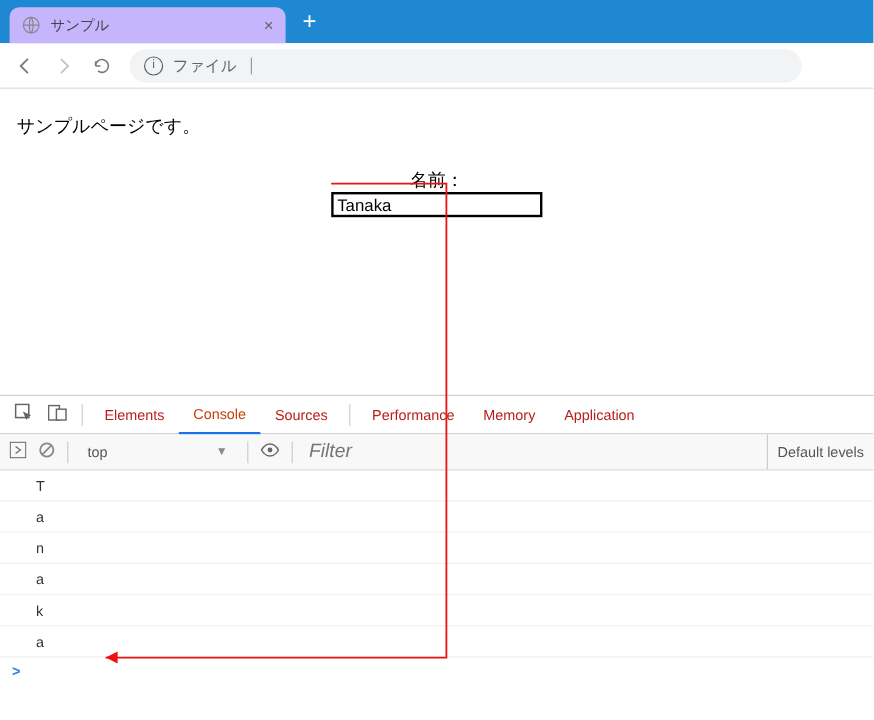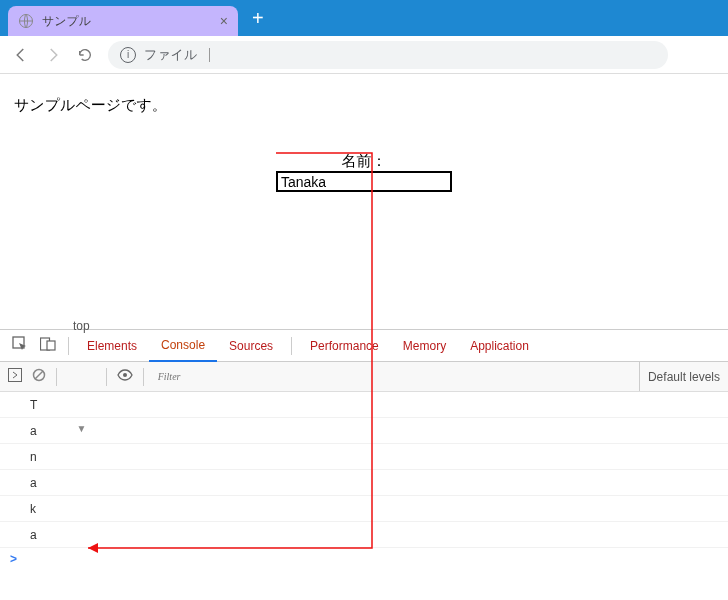--- a/index.html
+++ b/index.html
@@ -16,37 +16,37 @@
     
     .addrbar { height: 38px; border-bottom: 1px solid #ddd; display: flex; align-items: center; gap: 14px; padding: 0 12px; background: #fff; }
     .nav-icon { color: #7a7a7a; display: inline-flex; width: 18px; height: 18px; align-items: center; justify-content: center; }
     .nav-icon.disabled { color: #c2c2c2; }
     .omnibox { flex: 1; display: flex; align-items: center; gap: 8px; background: #f1f3f4; border-radius: 14px; height: 28px; padding: 0 12px; color: #5f6368; font-size: 13px; max-width: 560px; }
     .omnibox .info { width: 16px; height: 16px; border: 1.2px solid #5f6368; border-radius: 50%; display: inline-flex; align-items: center; justify-content: center; font-size: 10px; line-height: 1; }
     .omnibox .caret { border-left: 1px solid #999; height: 14px; margin-left: 4px; }
 
     
     .page { padding: 22px 14px; font-size: 15px; color: #000; font-family: "MS PGothic", Meiryo, sans-serif; }
-    .page .line1 { margin-bottom: 37px; }
+    .page .line1 { margin-bottom: 26px; }
     .page .line2 { display: flex; align-items: center; gap: 0; flex-direction: column; }
     .page .line2 input { width: 176px; height: 21px; border: 2px solid #000; padding: 0 3px; font-size: 14px; font-family: inherit; }
 
     
     .devtools { position: absolute; top: 329px; left: 0; right: 0; bottom: 0; border-top: 1px solid #ccc; background: #fff; display: flex; flex-direction: column; font-size: 12px; color: #333; }
     .dt-tabs { display: flex; align-items: center; height: 32px; border-bottom: 1px solid #ccc; padding-left: 6px; gap: 0; }
     .dt-tabs .tool-icon { padding: 6px; color: #5f6368; }
     .dt-tabs .sep { width: 1px; height: 18px; background: #ccc; margin: 0 6px; }
     .dt-tab { padding: 8px 12px; color: #b91c1c; cursor: pointer; }
     .dt-tab.active { color: #c2410c; border-bottom: 2px solid #1a73e8; }
 
     .dt-toolbar { display: flex; align-items: center; height: 30px; border-bottom: 1px solid #ddd; background: #f8f8f8; padding-left: 8px; gap: 10px; }
     .dt-toolbar .sep { width: 1px; height: 18px; background: #ccc; }
-    .context-select { display: flex; align-items: center; gap: 90px; color: #555; padding: 3px 6px; font-size: 12px; flex-direction: column; }
+    .context-select { display: flex; align-items: center; gap: 90px; color: #555; padding: 3px 6px; font-size: 12px; }
     .context-select .tri { color: #888; font-size: 10px; }
-    .filter-input { flex: 1; border: none; background: transparent; color: #be185d; font-style: italic; font-size: 10px; padding: 4px; outline: none; font-family: Liberation Serif, serif; }
+    .filter-input { flex: 1; border: none; background: transparent; color: #be185d; font-style: italic; font-size: 16px; padding: 4px; outline: none; }
     .levels { padding: 0 8px; color: #555; border-left: 1px solid #ccc; height: 100%; display: flex; align-items: center; }
 
     .console-body { flex: 1; overflow: auto; font-family: Menlo, Consolas, monospace; font-size: 12px; }
     .console-row { display: flex; align-items: center; height: 26px; border-bottom: 1px solid #f1f1f1; padding-left: 30px; color: #333; }
     .prompt-row { display: flex; align-items: center; height: 22px; padding-left: 10px; color: #367cf1; }
 
     
     .annotation { position: absolute; top: 145px; left: 82px; pointer-events: none; }
   </style>
 </head>

